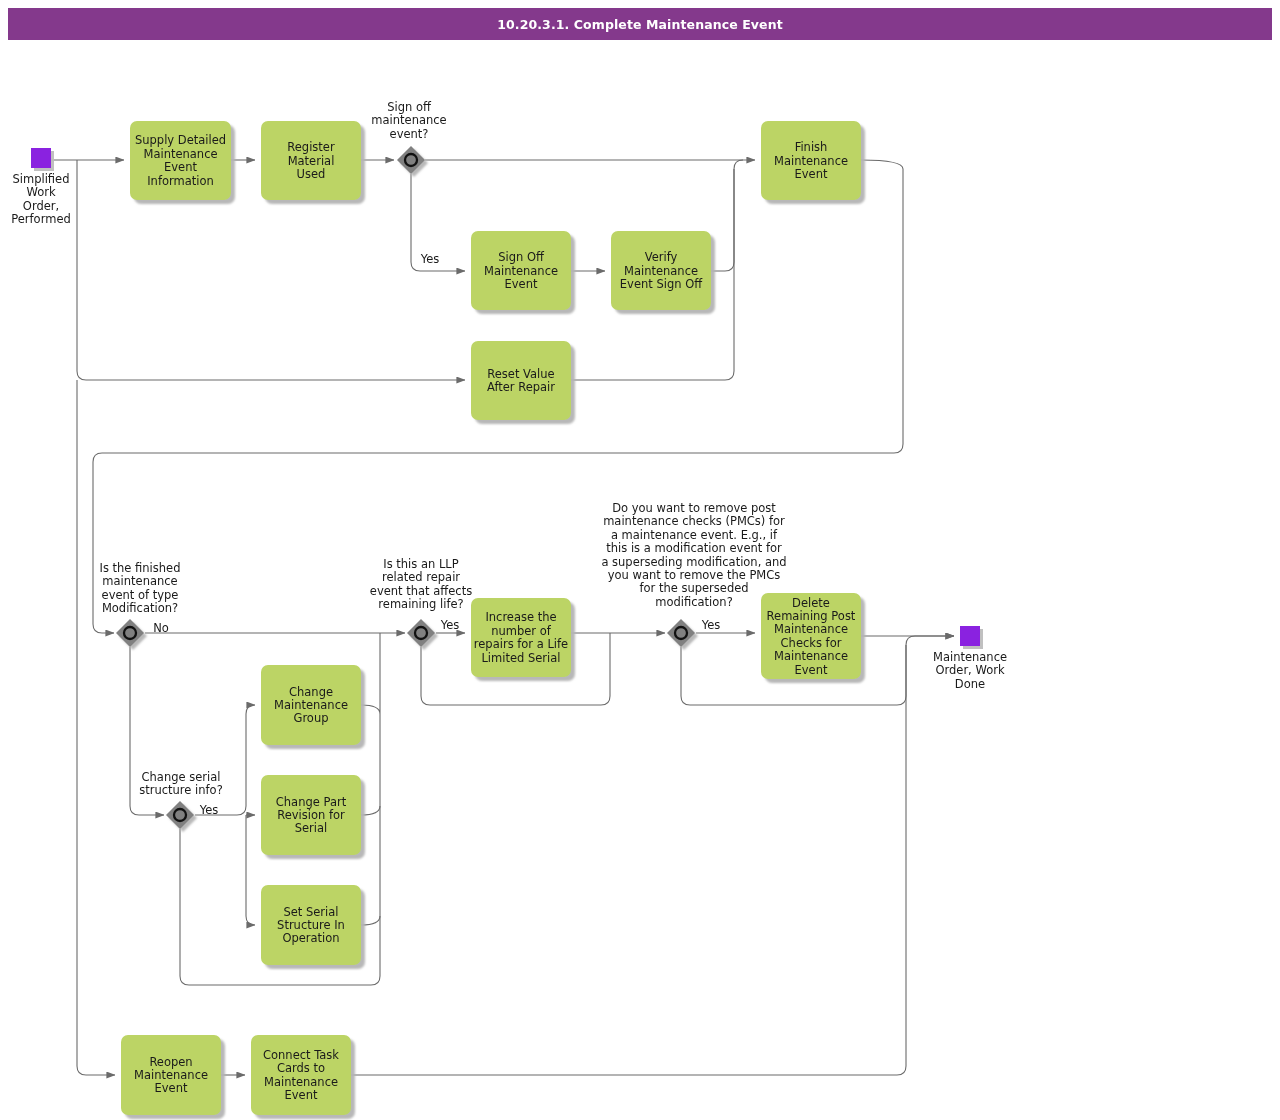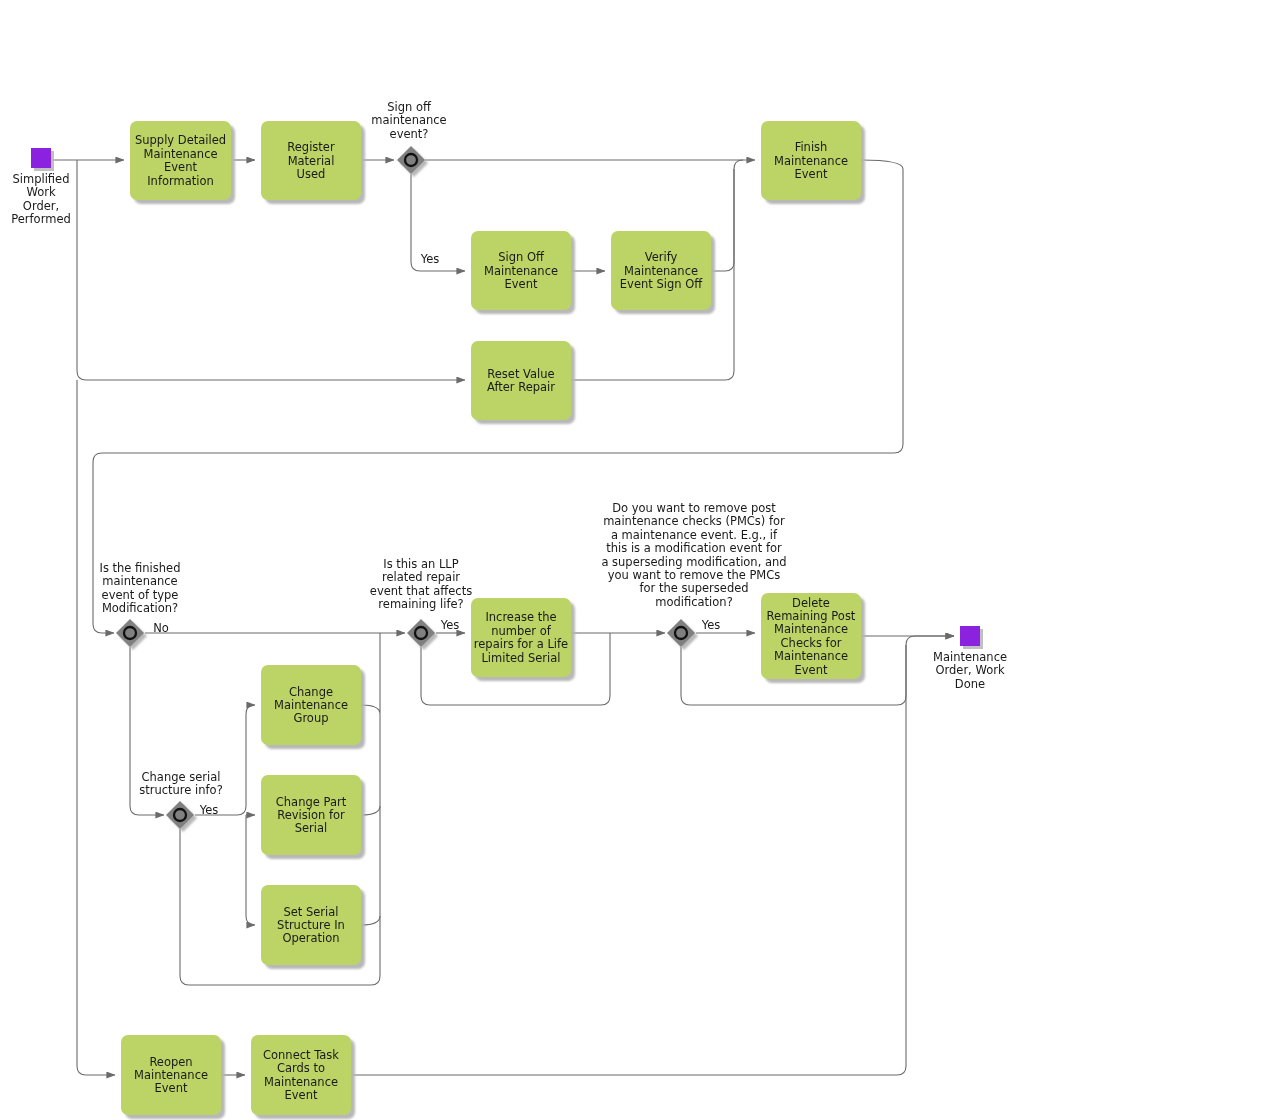--- a/index.html
+++ b/index.html
@@ -14,20 +14,23 @@
   .tasktext{font-size:11.5px;}
   .gw-lbl{font-size:11.5px;}
   .ev-lbl{font-size:11.5px;}
   .lbl{font-size:11.5px;}
 </style>
 </head>
 <body>
 
 <div id="page">
 
+  <div id="titlebar">
+    <span class="t">10.20.3.1. Complete Maintenance Event</span>
+  </div>
 
   <svg id="canvas" viewBox="0 0 1280 1120" xmlns="http://www.w3.org/2000/svg">
     <defs>
       <marker id="arrowhead" markerWidth="9" markerHeight="7" refX="8.6" refY="3.5" orient="auto" markerUnits="userSpaceOnUse">
         <path d="M0,0 L9,3.5 L0,7 Z" fill="#6b6b6b"></path>
       </marker>
       <filter id="boxshadow" x="-25%" y="-25%" width="160%" height="160%">
         <feDropShadow dx="4" dy="4" stdDeviation="1.1" flood-color="#b4b4b4" flood-opacity="0.95"></feDropShadow>
       </filter>
       <filter id="gwshadow" x="-40%" y="-40%" width="190%" height="190%">

